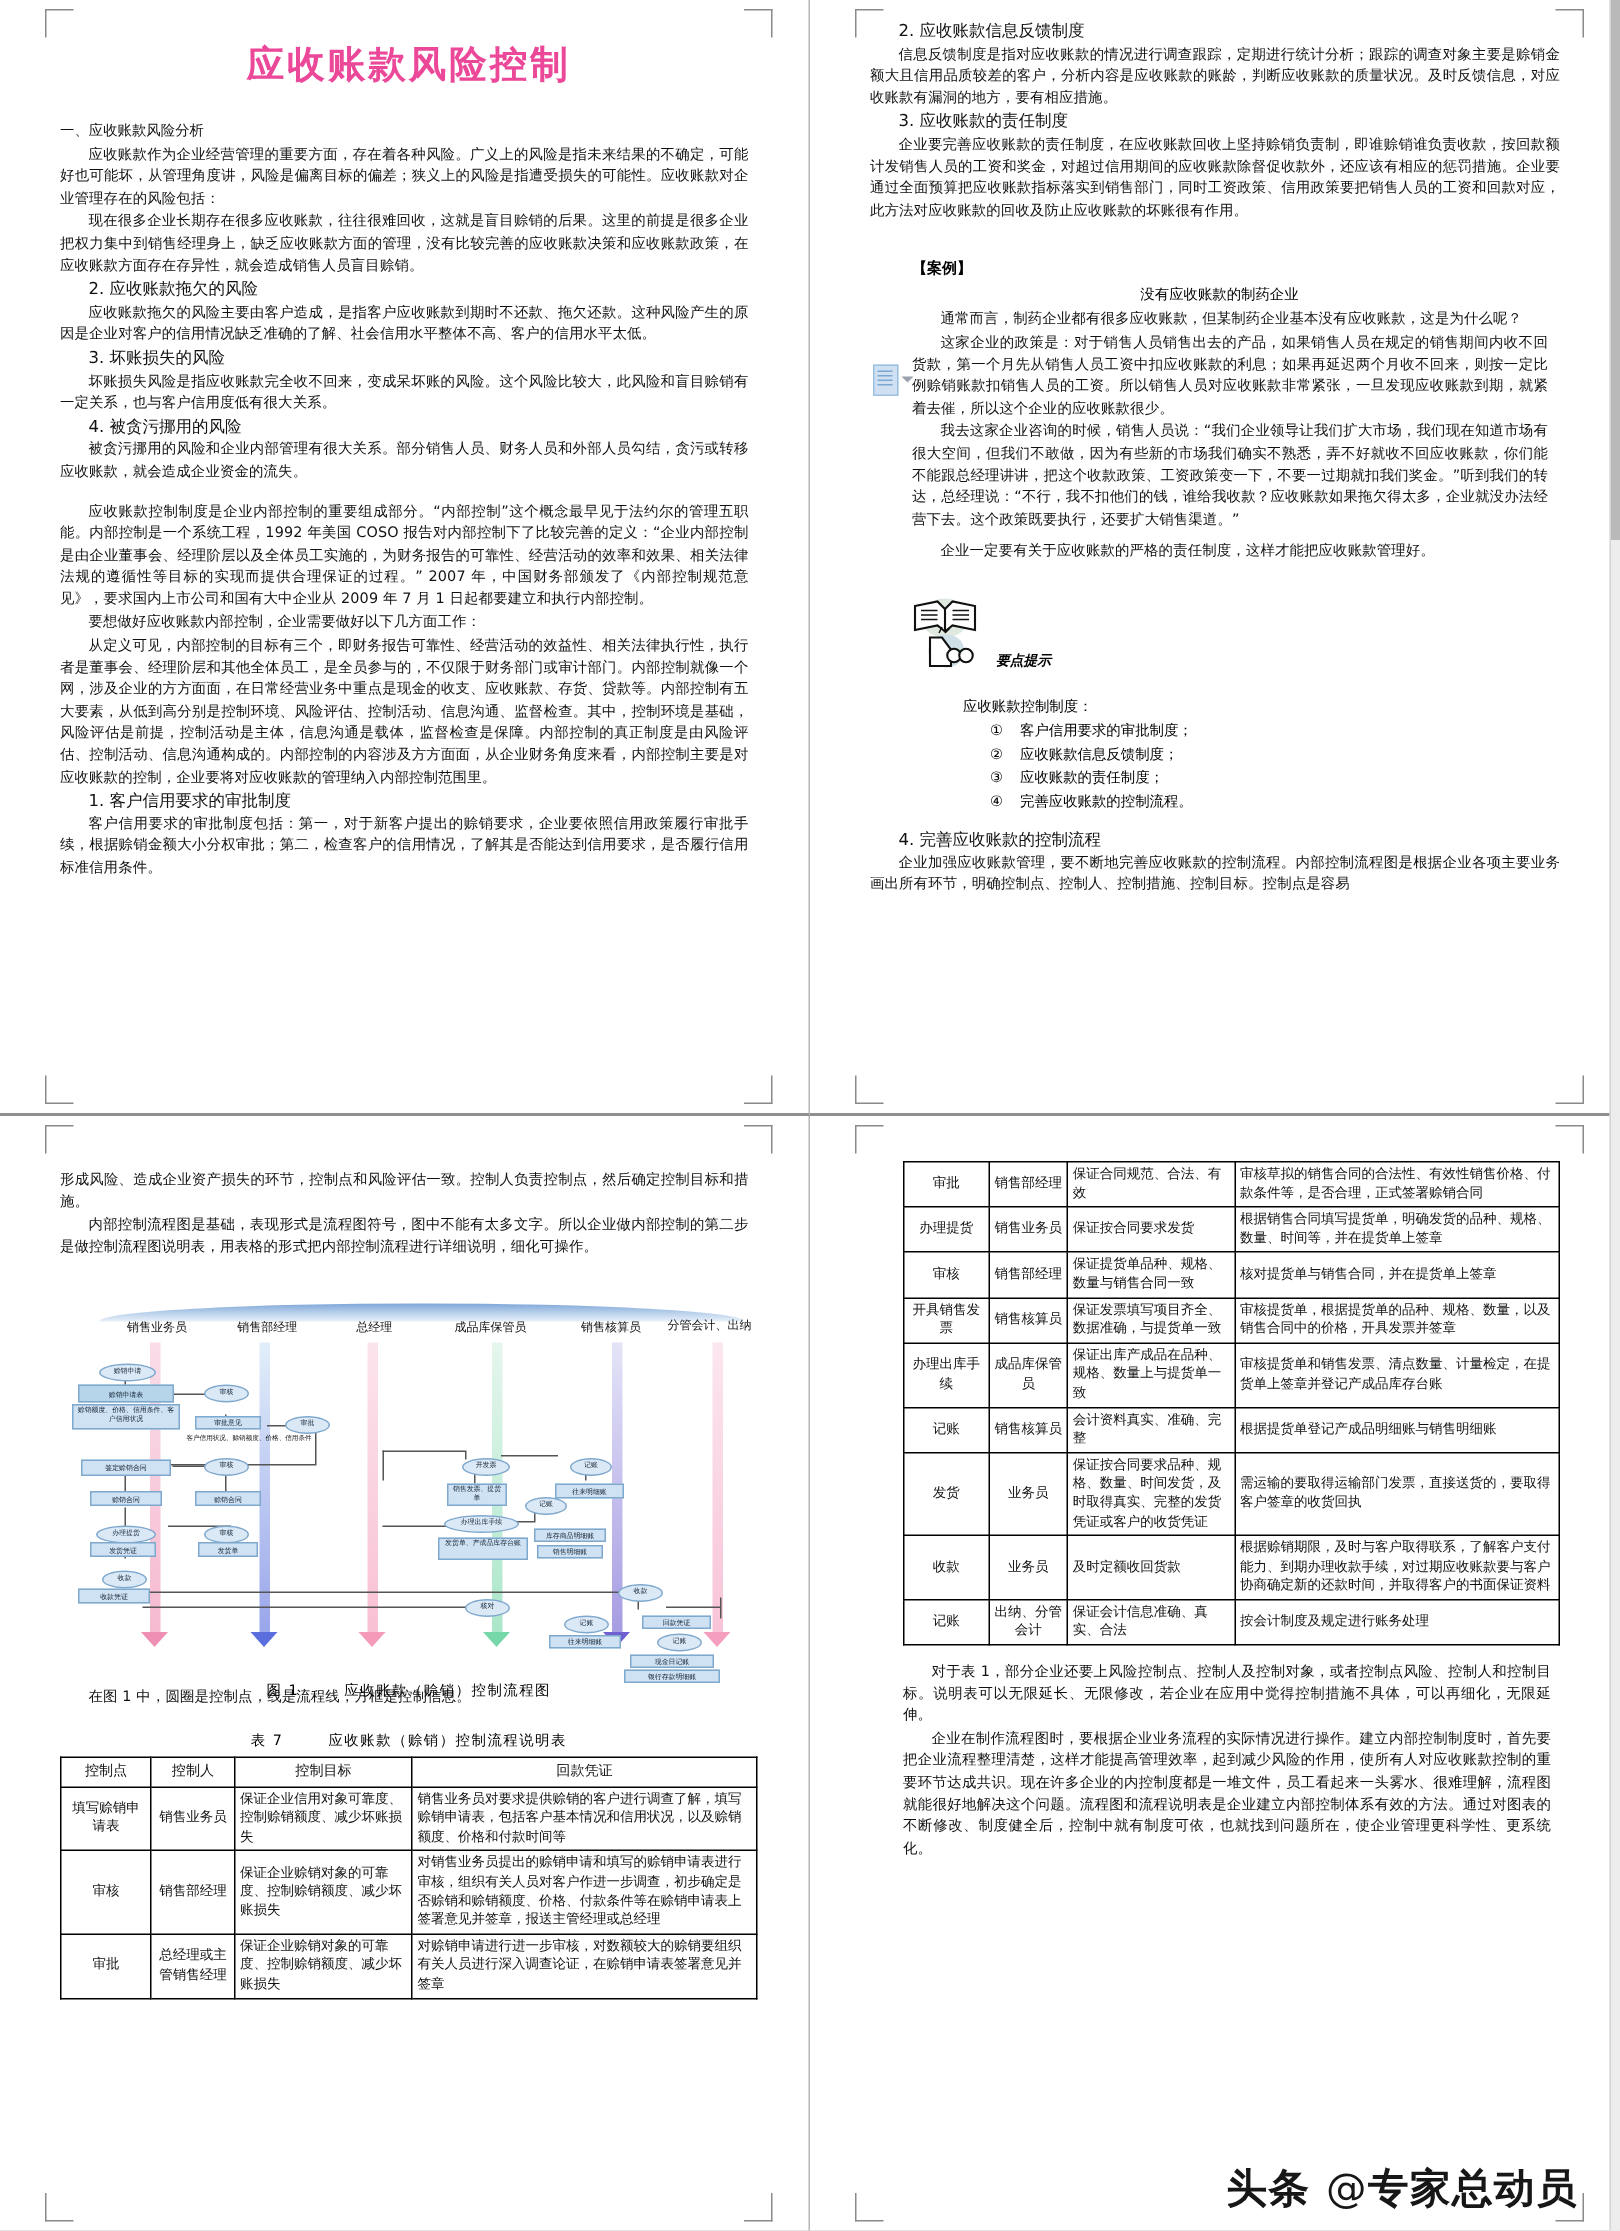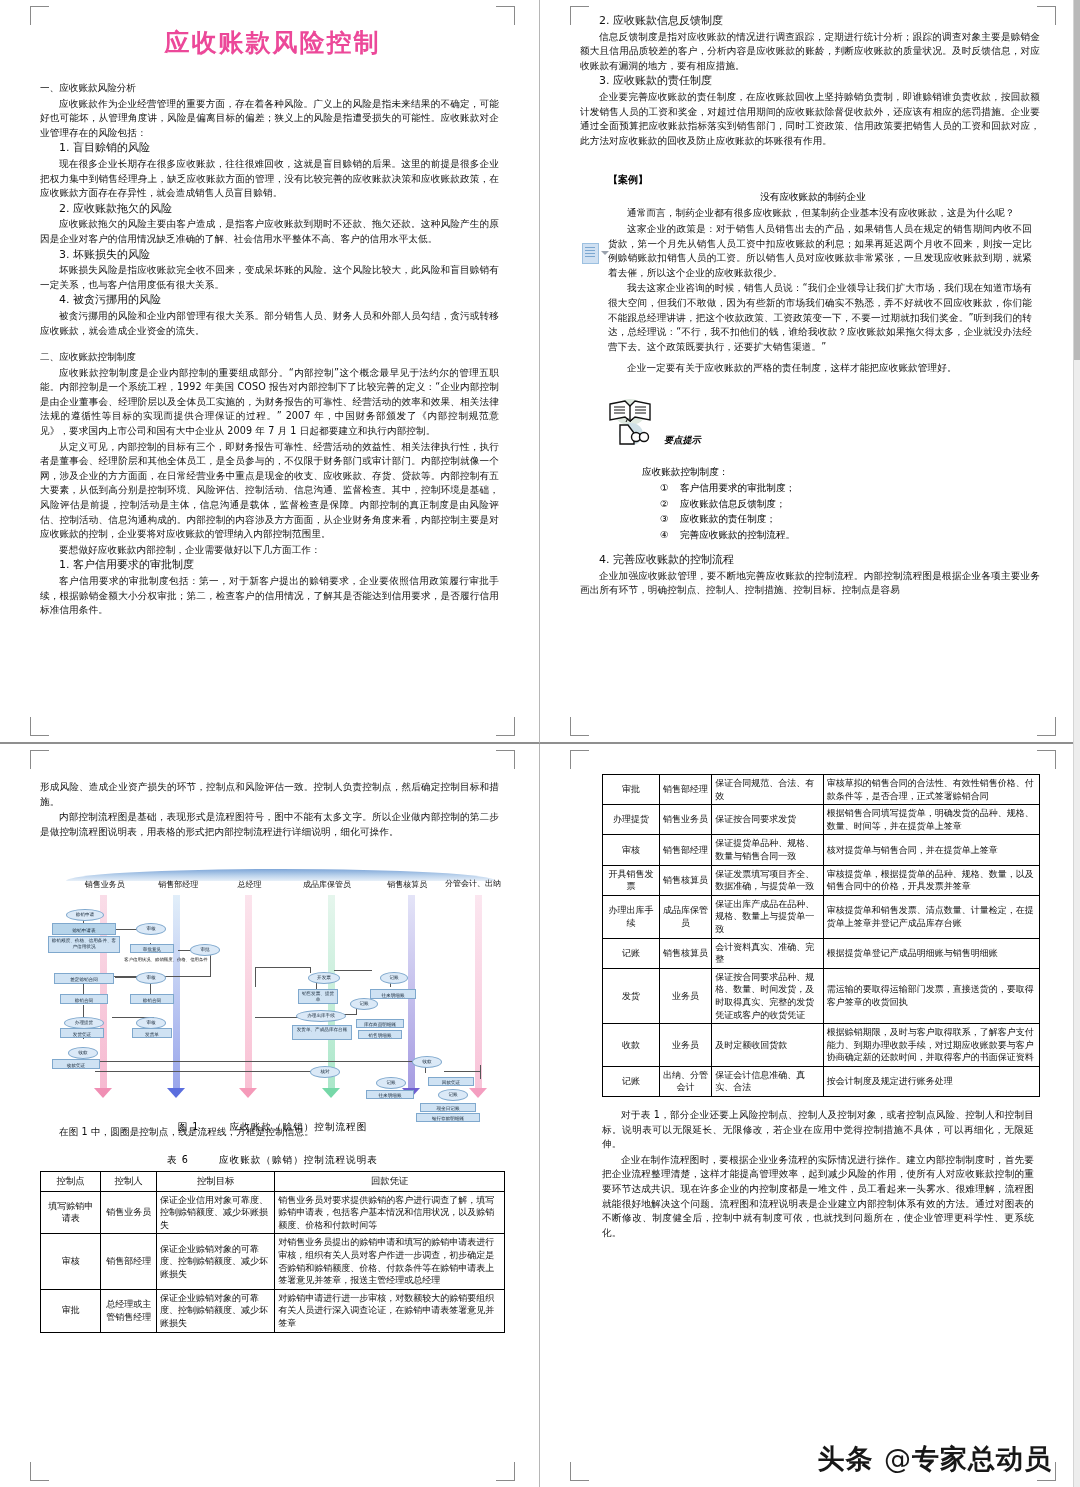--- a/index.html
+++ b/index.html
@@ -152,33 +152,31 @@
 
   <div class="page tl">
     <span class="cm tlm"></span>
     <span class="cm trm"></span>
     <span class="cm blm"></span>
     <span class="cm brm"></span>
     <div class="page-inner">
       <h1 class="doc-title">应收账款风险控制</h1>
       <div class="h2">一、应收账款风险分析</div>
       <p class="body">应收账款作为企业经营管理的重要方面，存在着各种风险。广义上的风险是指未来结果的不确定，可能好也可能坏，从管理角度讲，风险是偏离目标的偏差；狭义上的风险是指遭受损失的可能性。应收账款对企业管理存在的风险包括：</p>
-      <div class="h3">1. 盲目赊销的风险</div>
       <p class="body">现在很多企业长期存在很多应收账款，往往很难回收，这就是盲目赊销的后果。这里的前提是很多企业把权力集中到销售经理身上，缺乏应收账款方面的管理，没有比较完善的应收账款决策和应收账款政策，在应收账款方面存在存异性，就会造成销售人员盲目赊销。</p>
       <div class="h3">2. 应收账款拖欠的风险</div>
       <p class="body">应收账款拖欠的风险主要由客户造成，是指客户应收账款到期时不还款、拖欠还款。这种风险产生的原因是企业对客户的信用情况缺乏准确的了解、社会信用水平整体不高、客户的信用水平太低。</p>
       <div class="h3">3. 坏账损失的风险</div>
       <p class="body">坏账损失风险是指应收账款完全收不回来，变成呆坏账的风险。这个风险比较大，此风险和盲目赊销有一定关系，也与客户信用度低有很大关系。</p>
       <div class="h3">4. 被贪污挪用的风险</div>
       <p class="body">被贪污挪用的风险和企业内部管理有很大关系。部分销售人员、财务人员和外部人员勾结，贪污或转移应收账款，就会造成企业资金的流失。</p>
       <div class="gap"></div>
-      <div class="h2">二、应收账款控制制度</div>
       <p class="body">应收账款控制制度是企业内部控制的重要组成部分。“内部控制”这个概念最早见于法约尔的管理五职能。内部控制是一个系统工程，1992 年美国 COSO 报告对内部控制下了比较完善的定义：“企业内部控制是由企业董事会、经理阶层以及全体员工实施的，为财务报告的可靠性、经营活动的效率和效果、相关法律法规的遵循性等目标的实现而提供合理保证的过程。” 2007 年，中国财务部颁发了《内部控制规范意见》，要求国内上市公司和国有大中企业从 2009 年 7 月 1 日起都要建立和执行内部控制。</p>
+      <p class="body">要想做好应收账款内部控制，企业需要做好以下几方面工作：</p>
       <p class="body">从定义可见，内部控制的目标有三个，即财务报告可靠性、经营活动的效益性、相关法律执行性，执行者是董事会、经理阶层和其他全体员工，是全员参与的，不仅限于财务部门或审计部门。内部控制就像一个网，涉及企业的方方面面，在日常经营业务中重点是现金的收支、应收账款、存货、贷款等。内部控制有五大要素，从低到高分别是控制环境、风险评估、控制活动、信息沟通、监督检查。其中，控制环境是基础，风险评估是前提，控制活动是主体，信息沟通是载体，监督检查是保障。内部控制的真正制度是由风险评估、控制活动、信息沟通构成的。内部控制的内容涉及方方面面，从企业财务角度来看，内部控制主要是对应收账款的控制，企业要将对应收账款的管理纳入内部控制范围里。</p>
-      <p class="body">要想做好应收账款内部控制，企业需要做好以下几方面工作：</p>
       <div class="h3">1. 客户信用要求的审批制度</div>
       <p class="body">客户信用要求的审批制度包括：第一，对于新客户提出的赊销要求，企业要依照信用政策履行审批手续，根据赊销金额大小分权审批；第二，检查客户的信用情况，了解其是否能达到信用要求，是否履行信用标准信用条件。</p>
     </div>
   </div>
 
   <div class="page tr">
     <span class="cm tlm"></span>
     <span class="cm trm"></span>
     <span class="cm blm"></span>
     <span class="cm brm"></span>
@@ -342,21 +340,21 @@
         <div class="flow-cap" style="position:absolute;left:0;right:0;top:244px;">
           <span>图 1</span>
           <span style="display:inline-block;width:22px"></span>
           <span>应收账款（赊销）控制流程图</span>
         </div>
       </div>
 
       <p class="body" style="margin-top:30px;">在图 1 中，圆圈是控制点，线是流程线，方框是控制信息。</p>
 
       <div class="tbl-cap">
-        <span>表 6</span>
+        <span>表 7</span>
         <span style="display:inline-block;width:22px"></span>
         <span>应收账款（赊销）控制流程说明表</span>
       </div>
 
       <table class="ctl">
         <colgroup>
             <col class="k1">
             <col class="k2">
             <col class="k3">
             <col class="k4">

